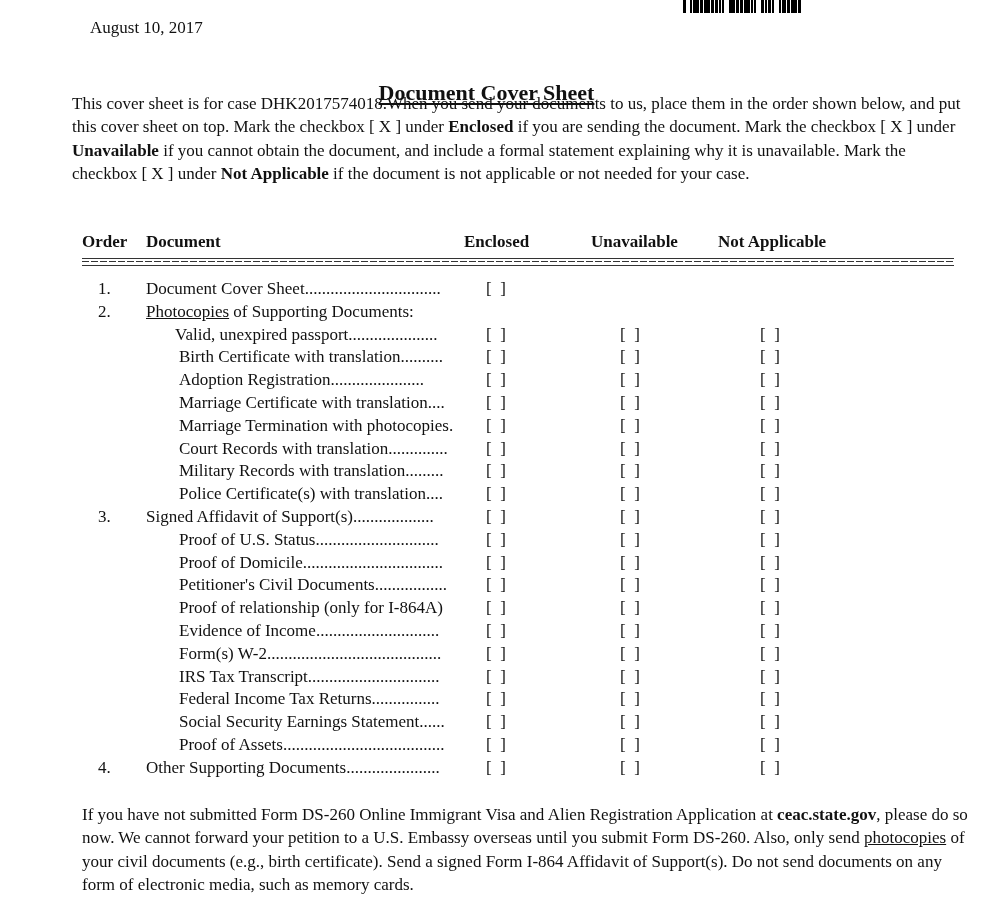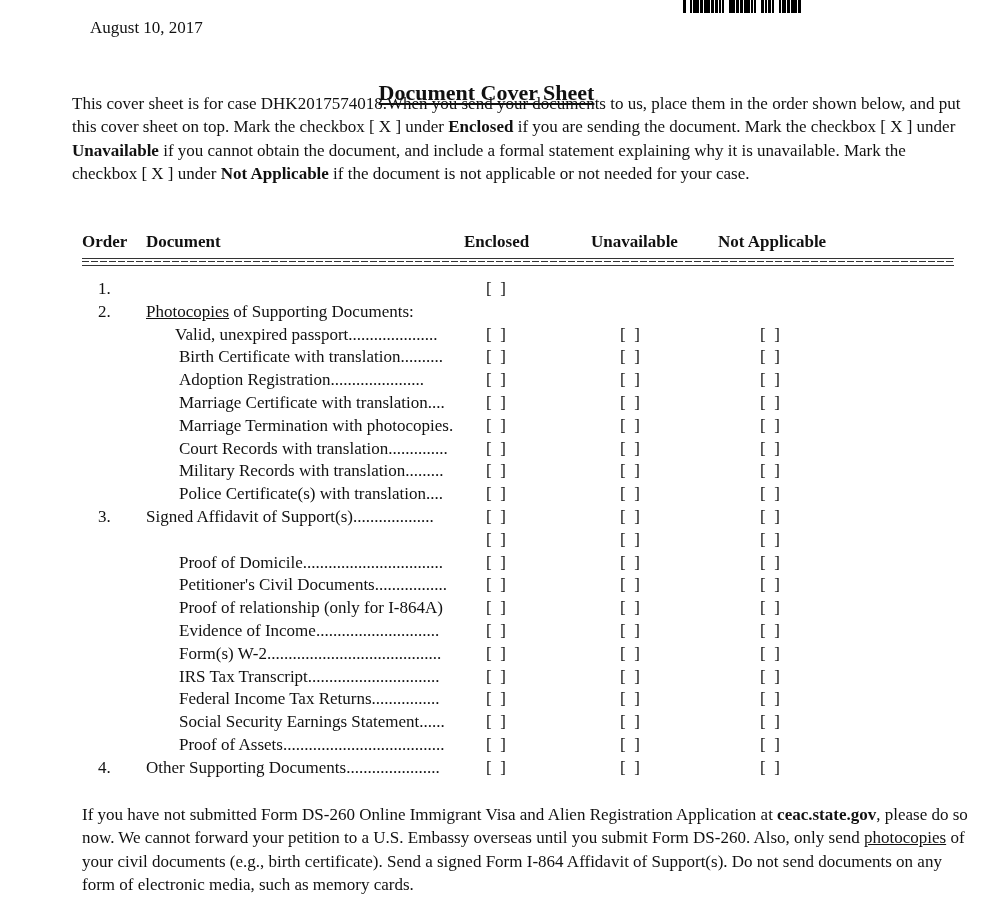--- a/index.html
+++ b/index.html
@@ -95,20 +95,21 @@
 <div class="hdr" style="left:146px">Document</div>
 <div class="hdr" style="left:464px">Enclosed</div>
 <div class="hdr" style="left:591px">Unavailable</div>
 <div class="hdr" style="left:718px">Not Applicable</div>
 
 <div class="rule"></div>
 
 <div class="rows" id="rows">
     <div class="row lvl-top">
       <span class="ord">1.</span>
+      <span class="doc"><span>Document Cover Sheet................................</span></span>
       <span class="cb enc">[  ]</span>
     </div>
     <div class="row lvl-top">
       <span class="ord">2.</span>
       <span class="doc"><span class="u">Photocopies</span><span> of Supporting Documents:</span></span>
     </div>
     <div class="row sub first">
       <span class="ord"></span>
       <span class="doc"><span>Valid, unexpired passport.....................</span></span>
       <span class="cb enc">[  ]</span>
@@ -166,20 +167,21 @@
     </div>
     <div class="row lvl-top">
       <span class="ord">3.</span>
       <span class="doc"><span>Signed Affidavit of Support(s)...................</span></span>
       <span class="cb enc">[  ]</span>
       <span class="cb una">[  ]</span>
       <span class="cb na">[  ]</span>
     </div>
     <div class="row sub">
       <span class="ord"></span>
+      <span class="doc"><span>Proof of U.S. Status.............................</span></span>
       <span class="cb enc">[  ]</span>
       <span class="cb una">[  ]</span>
       <span class="cb na">[  ]</span>
     </div>
     <div class="row sub">
       <span class="ord"></span>
       <span class="doc"><span>Proof of Domicile.................................</span></span>
       <span class="cb enc">[  ]</span>
       <span class="cb una">[  ]</span>
       <span class="cb na">[  ]</span>

